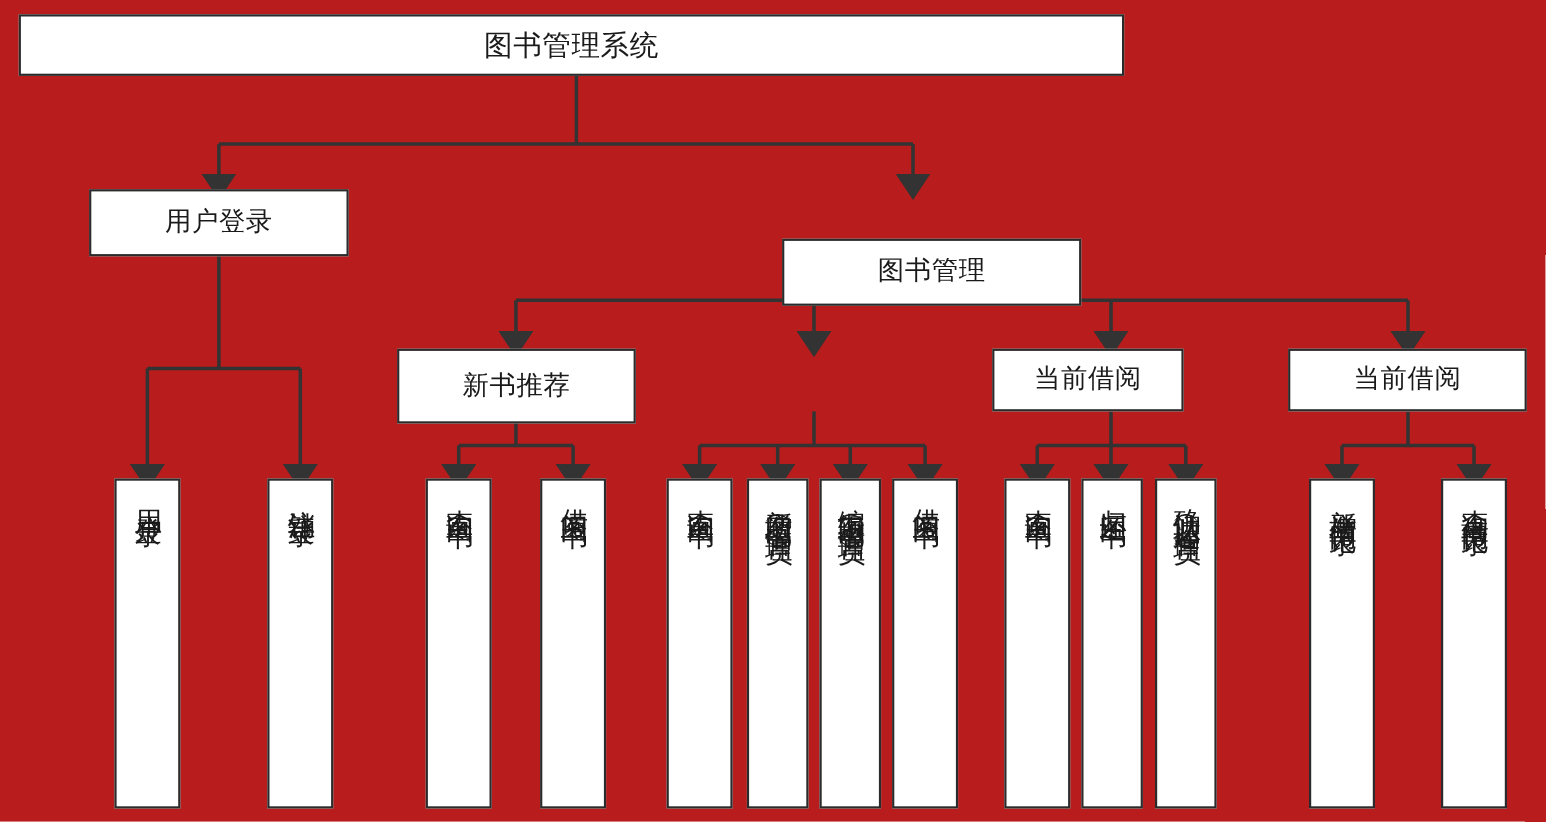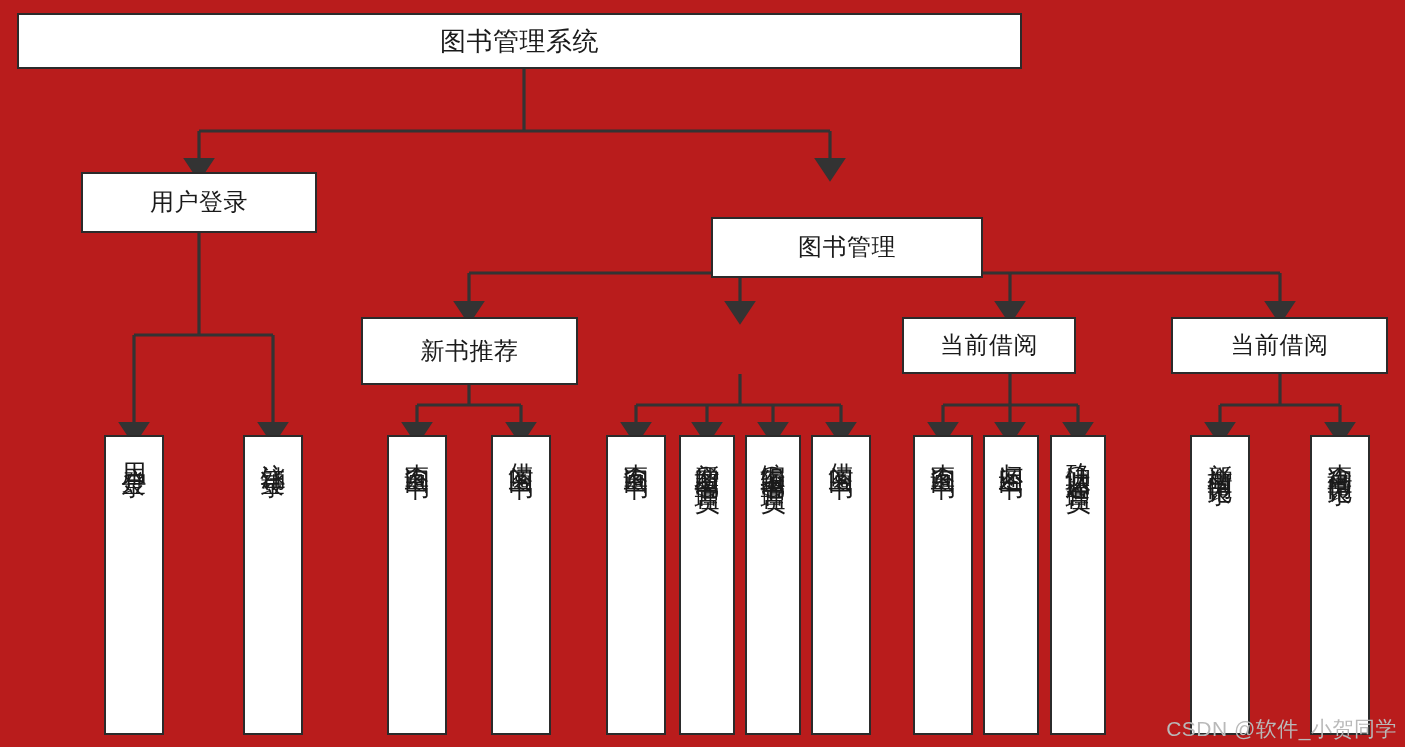--- a/index.html
+++ b/index.html
@@ -183,15 +183,14 @@
     <span class="node-label">确认归还（管理员）</span>
   </div>
 
   <div class="node vertical" style="left:1190px; top:435px; width:60px; height:300px;">
     <span class="node-label">新增借阅记录</span>
   </div>
   <div class="node vertical" style="left:1310px; top:435px; width:60px; height:300px;">
     <span class="node-label">查询借阅记录</span>
   </div>
 
-  <div class="watermark">CSDN @软件_小贺同学</div>
 
 </div>
 
 </body></html>

